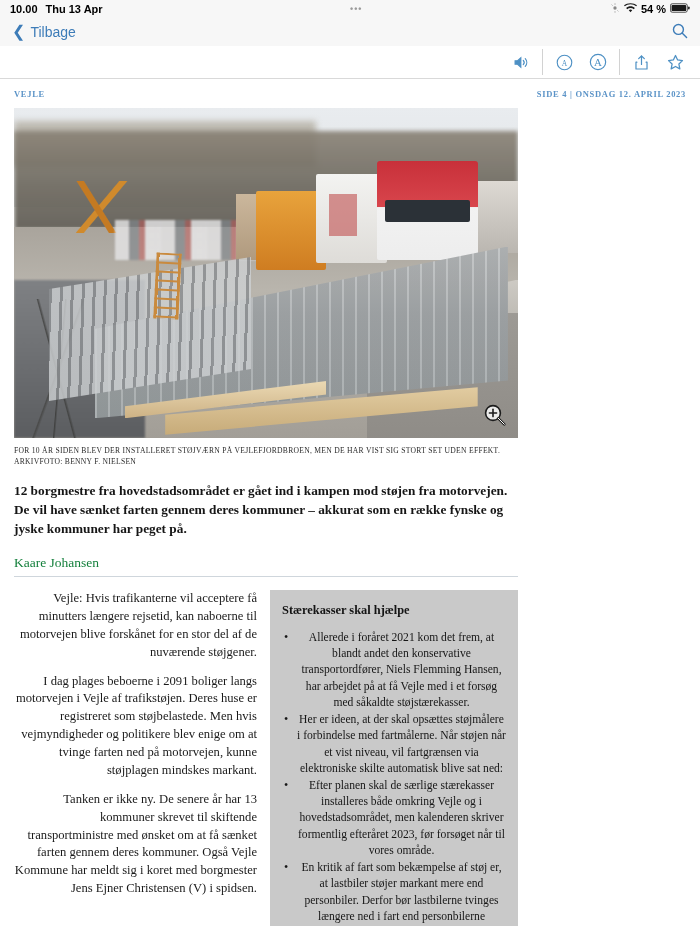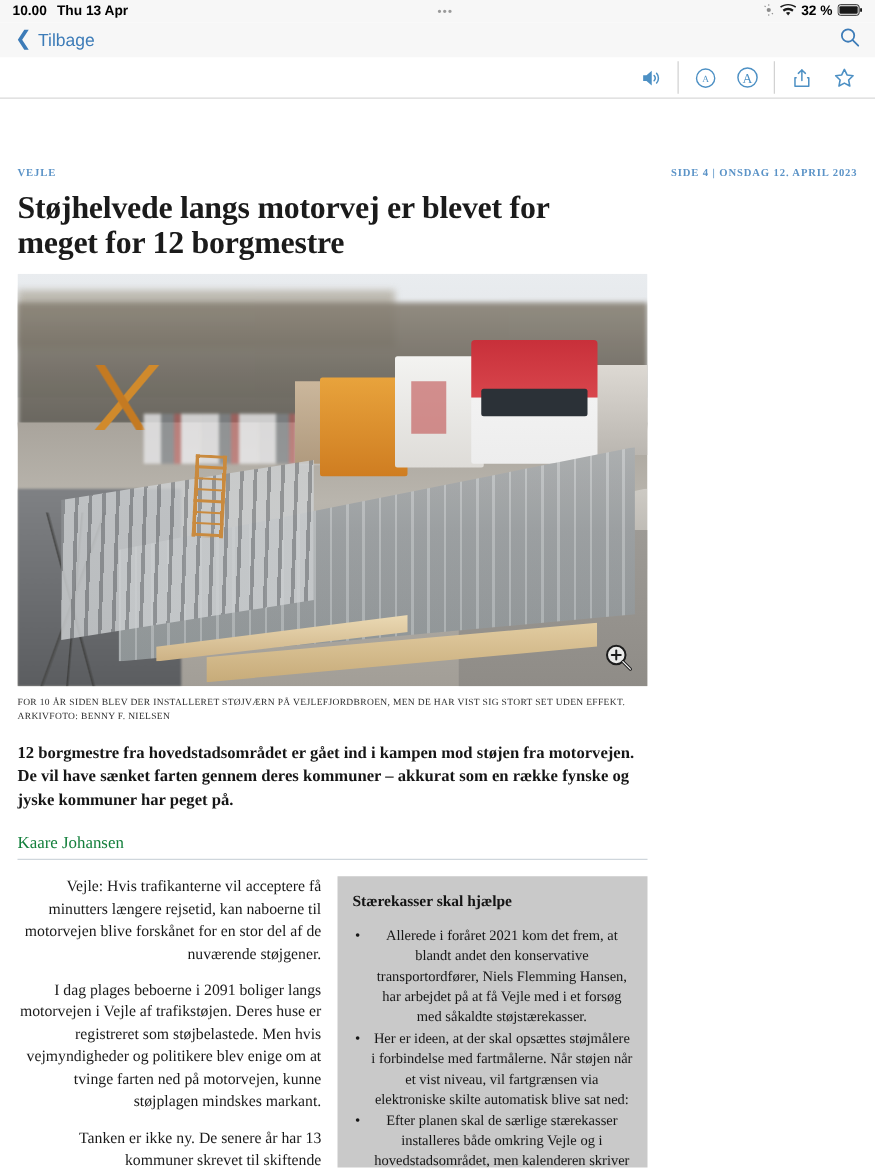--- a/index.html
+++ b/index.html
@@ -51,21 +51,20 @@
   }
   .tb-sep{ width:1px; height:26px; background:#d2d2d2; margin:0 4px; }
 
   
   .article{ padding:10px 14px 0 14px; }
   .kicker-row{
     display:flex; justify-content:space-between; align-items:center;
     font-size:8.5px; letter-spacing:.7px; color:#5b93c7;
     font-family:"Liberation Serif", serif; font-weight:bold;
     margin-bottom:9px;
-    margin-top:44px;
   }
   .headline{
     font-family:"Liberation Serif", serif;
     font-weight:bold; font-size:25.5px; line-height:1.08;
     color:#1b1b1b; letter-spacing:-0.2px;
     margin-bottom:12px; max-width:470px;
   }
 
   
   .photo-wrap{ position:relative; width:504px; height:330px; overflow:hidden; }
@@ -254,21 +253,21 @@
           </g>
         </svg>
     </span>
     <span class="ic">
       <svg width="13" height="10" viewBox="0 0 24 18" fill="#1a1a1a">
           <path d="M12 17l3.2-4c-1.8-1.5-4.6-1.5-6.4 0L12 17z"></path>
           <path d="M12 9.2c2.3 0 4.4.8 6 2.2l2.1-2.6C17.9 6.9 15.1 5.8 12 5.8S6.1 6.9 3.9 8.8L6 11.4c1.6-1.4 3.7-2.2 6-2.2z"></path>
           <path d="M12 2c4 0 7.7 1.4 10.5 3.8L24 3.9C20.8 1.4 16.6 0 12 0S3.2 1.4 0 3.9l1.5 1.9C4.3 3.4 8 2 12 2z"></path>
         </svg>
     </span>
-    <span>32 %</span>
+    <span>54 %</span>
     <span class="ic">
       <svg width="20" height="10" viewBox="0 0 26 12">
           <rect x="0.5" y="0.5" width="22" height="11" rx="2.5" fill="none" stroke="#1a1a1a"></rect>
           <rect x="2" y="2" width="19" height="8" rx="1.2" fill="#1a1a1a"></rect>
           <rect x="23.5" y="4" width="2" height="4" rx="1" fill="#1a1a1a"></rect>
         </svg>
     </span>
   </div>
 </div>
 
@@ -329,21 +328,20 @@
   </div>
 </div>
 
 <div class="article">
 
   <div class="kicker-row">
     <span>VEJLE</span>
     <span>SIDE 4  |  ONSDAG 12. APRIL 2023</span>
   </div>
 
-  <h1 class="headline">Støjhelvede langs motorvej er blevet for meget for 12 borgmestre</h1>
 
   <div class="photo-wrap">
     <div class="photo">
       <div class="sky"></div>
       <div class="hills2"></div>
       <div class="hills"></div>
       <div class="roadbg"></div>
       <div class="crane"></div>
       <div class="cars"></div>
       <div class="truck-far"></div>

